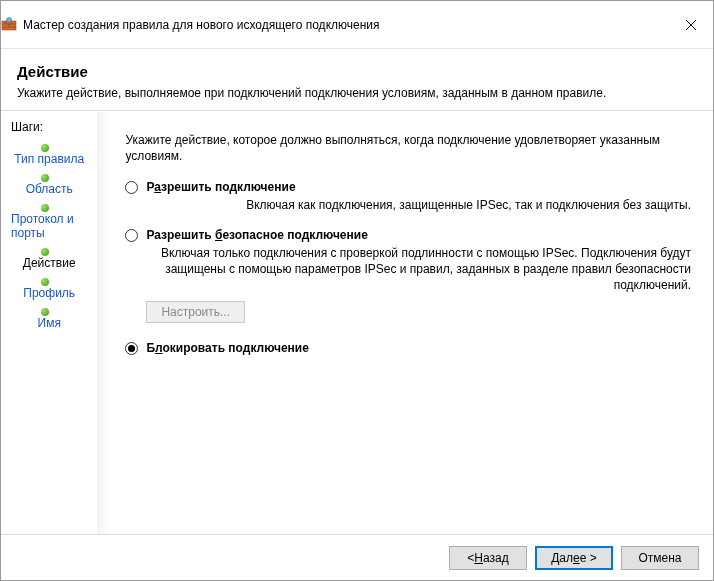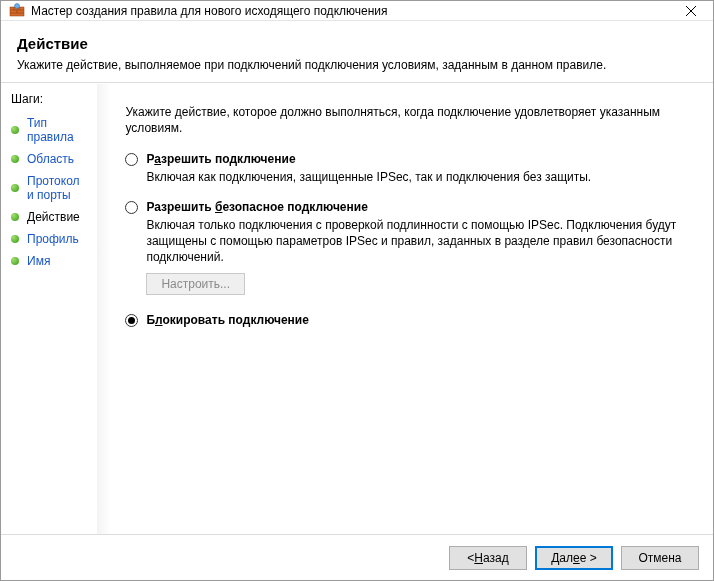--- a/index.html
+++ b/index.html
@@ -14,24 +14,24 @@
     width: 714px;
     height: 581px;
     border: 1px solid #9a9a9a;
     background: #fff;
     display: flex;
     flex-direction: column;
     position: relative;
   }
   
   .titlebar {
-    height: 20px;
-    display: flex;
-    align-items: center;
-    padding: 0 0 0 8px;
+    height: 48px;
+    display: flex;
+    align-items: center;
+    padding: 0 0 0 0;
     border-bottom: 1px solid #e5e5e5;
   }
   .titlebar .app-icon {
     width: 16px; height: 16px;
     margin-right: 6px;
     display: inline-flex;
     align-items: center;
     justify-content: center;
   }
   .titlebar .title {
@@ -87,20 +87,21 @@
     font-size: 12px;
     font-weight: 400;
     padding: 2px 8px 6px 10px;
     color: #000;
   }
   .sidebar .step {
     display: flex;
     align-items: center;
     padding: 4px 10px 4px 10px;
     cursor: default;
+    flex-direction: column;
   }
   .sidebar .step .bullet {
     width: 8px; height: 8px;
     border-radius: 50%;
     background: radial-gradient(circle at 30% 30%, #9fe06a, #3a9b1a);
     margin-right: 8px;
     flex: 0 0 auto;
   }
   .sidebar .step .label {
     color: #1a57c7;
@@ -150,20 +151,21 @@
   .option-title {
     font-weight: 700;
     font-size: 12px;
     margin-bottom: 3px;
   }
   .option-title .access { text-decoration: underline; }
   .option-desc {
     font-size: 12px;
     line-height: 1.35;
     color: #000;
+    text-align: right;
   }
   .customize-row {
     margin: 8px 0 4px 0;
   }
   .btn-disabled {
     display: inline-block;
     min-width: 84px;
     padding: 3px 14px;
     border: 1px solid #c9c9c9;
     background: #efefef;

